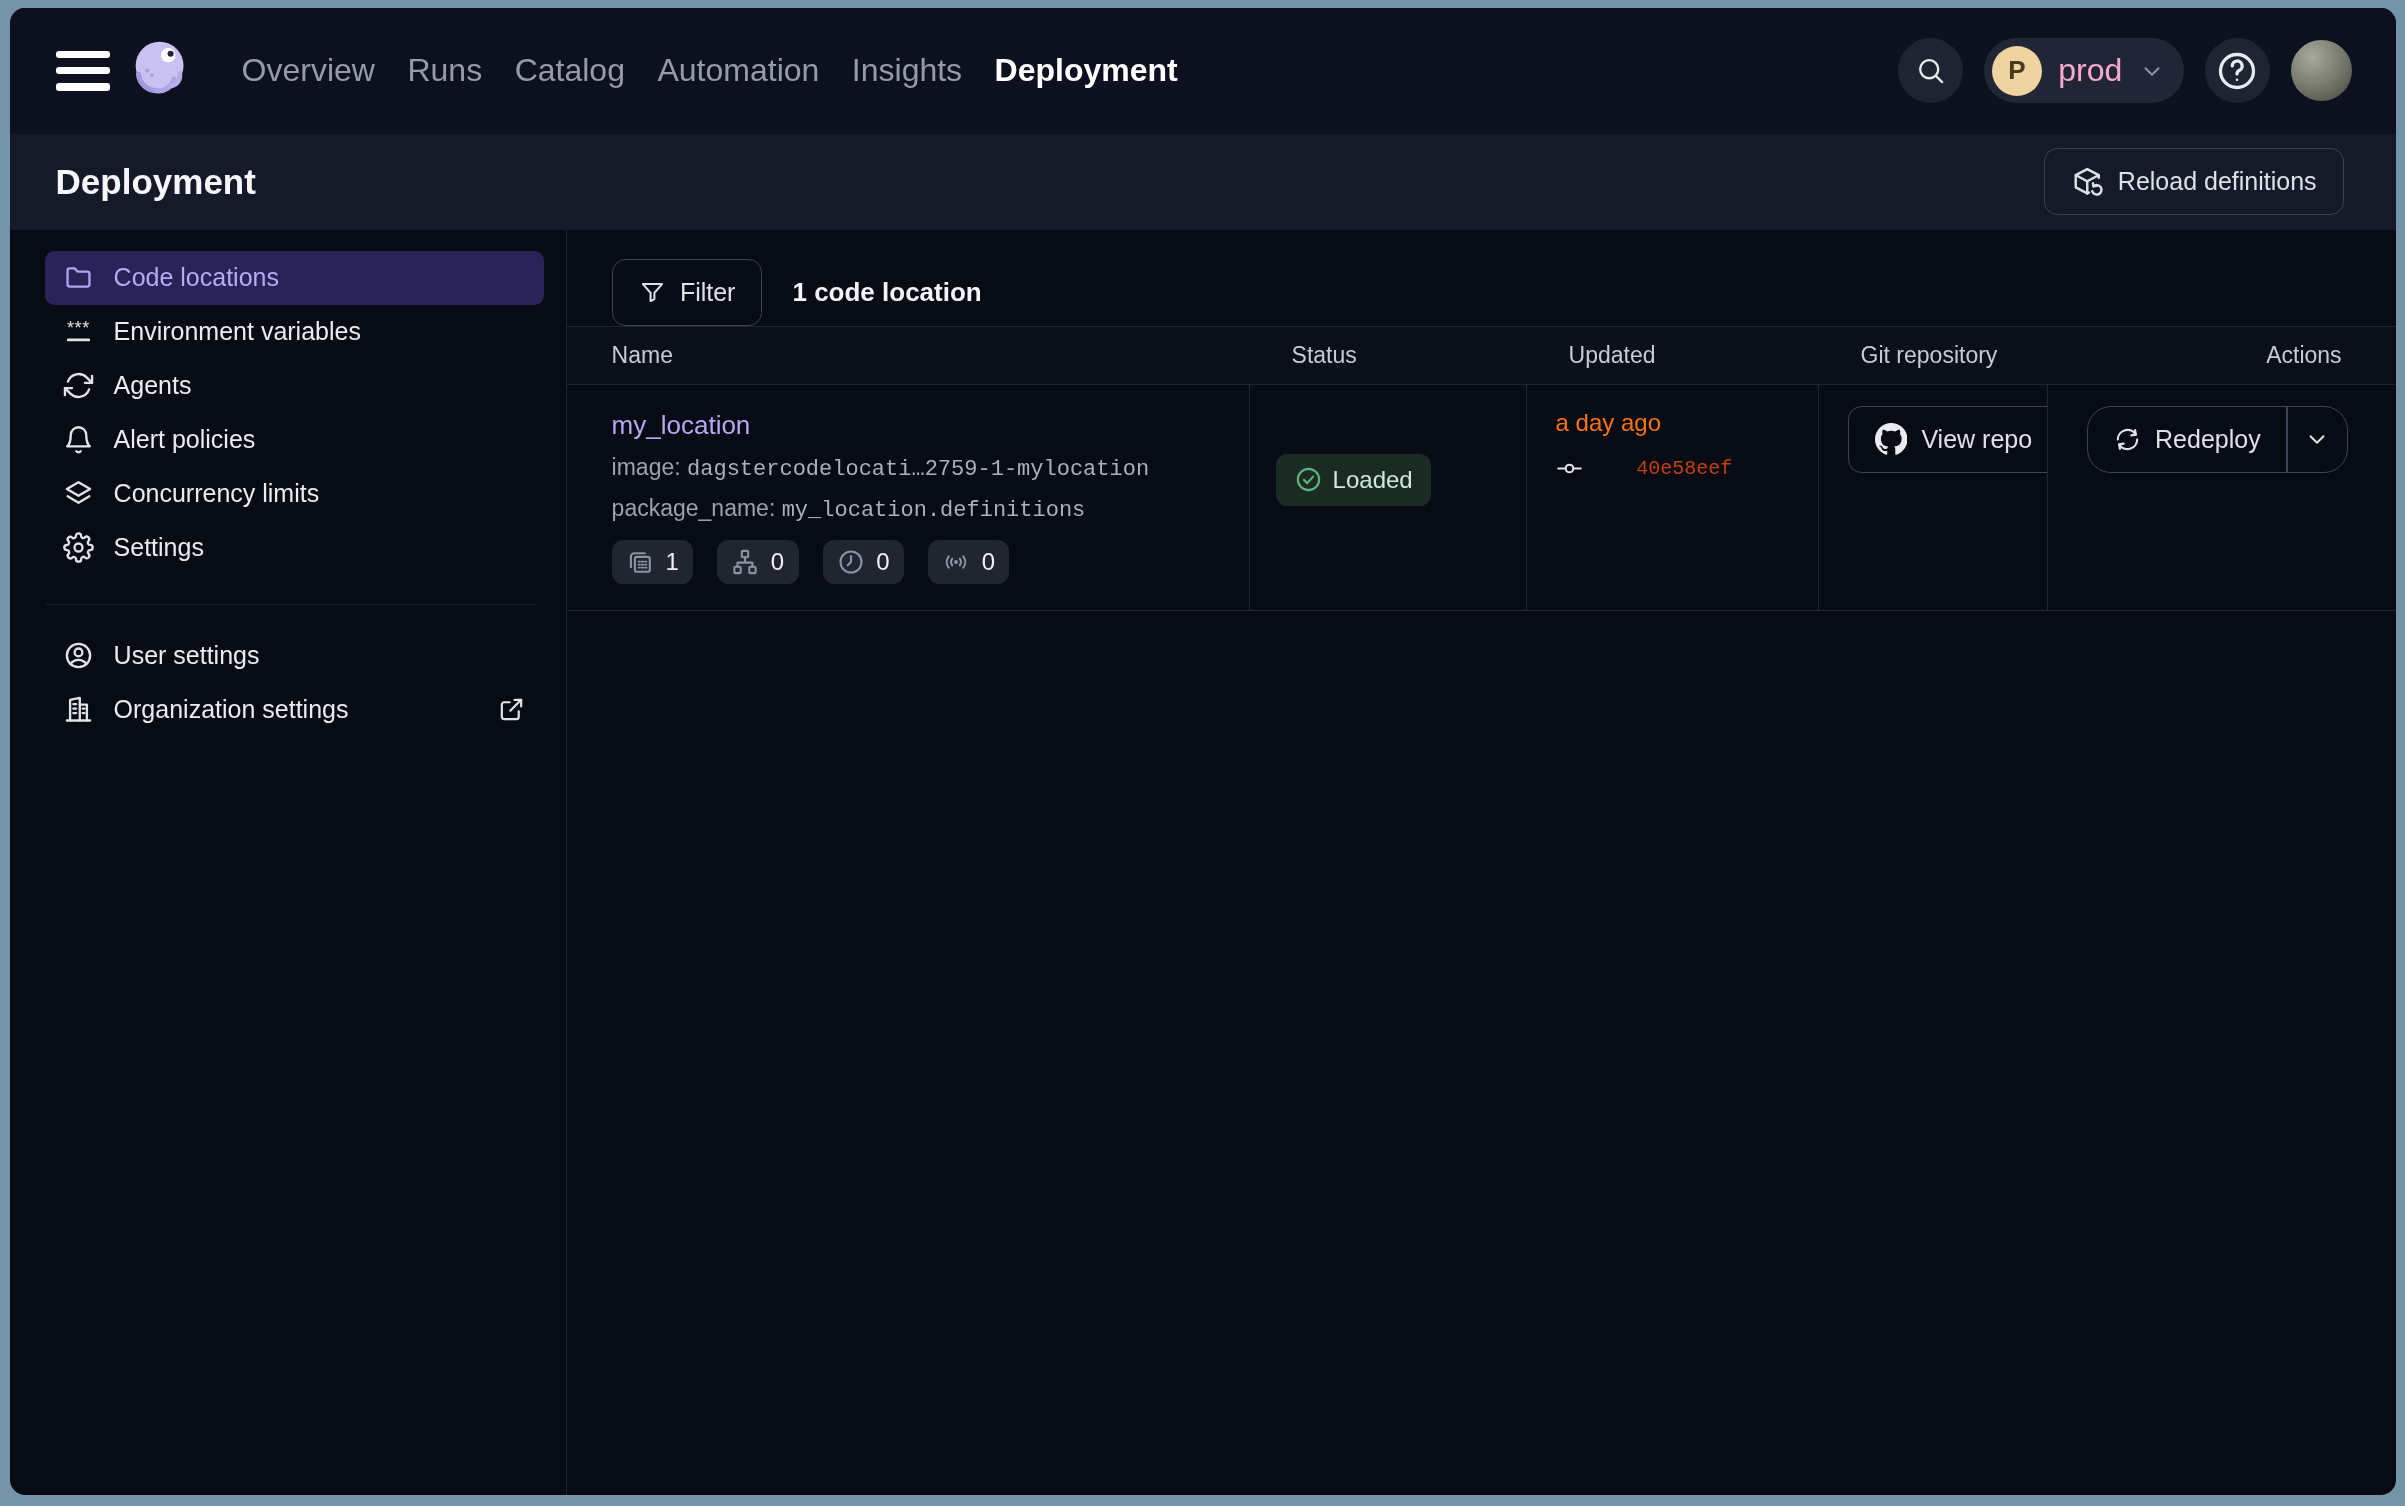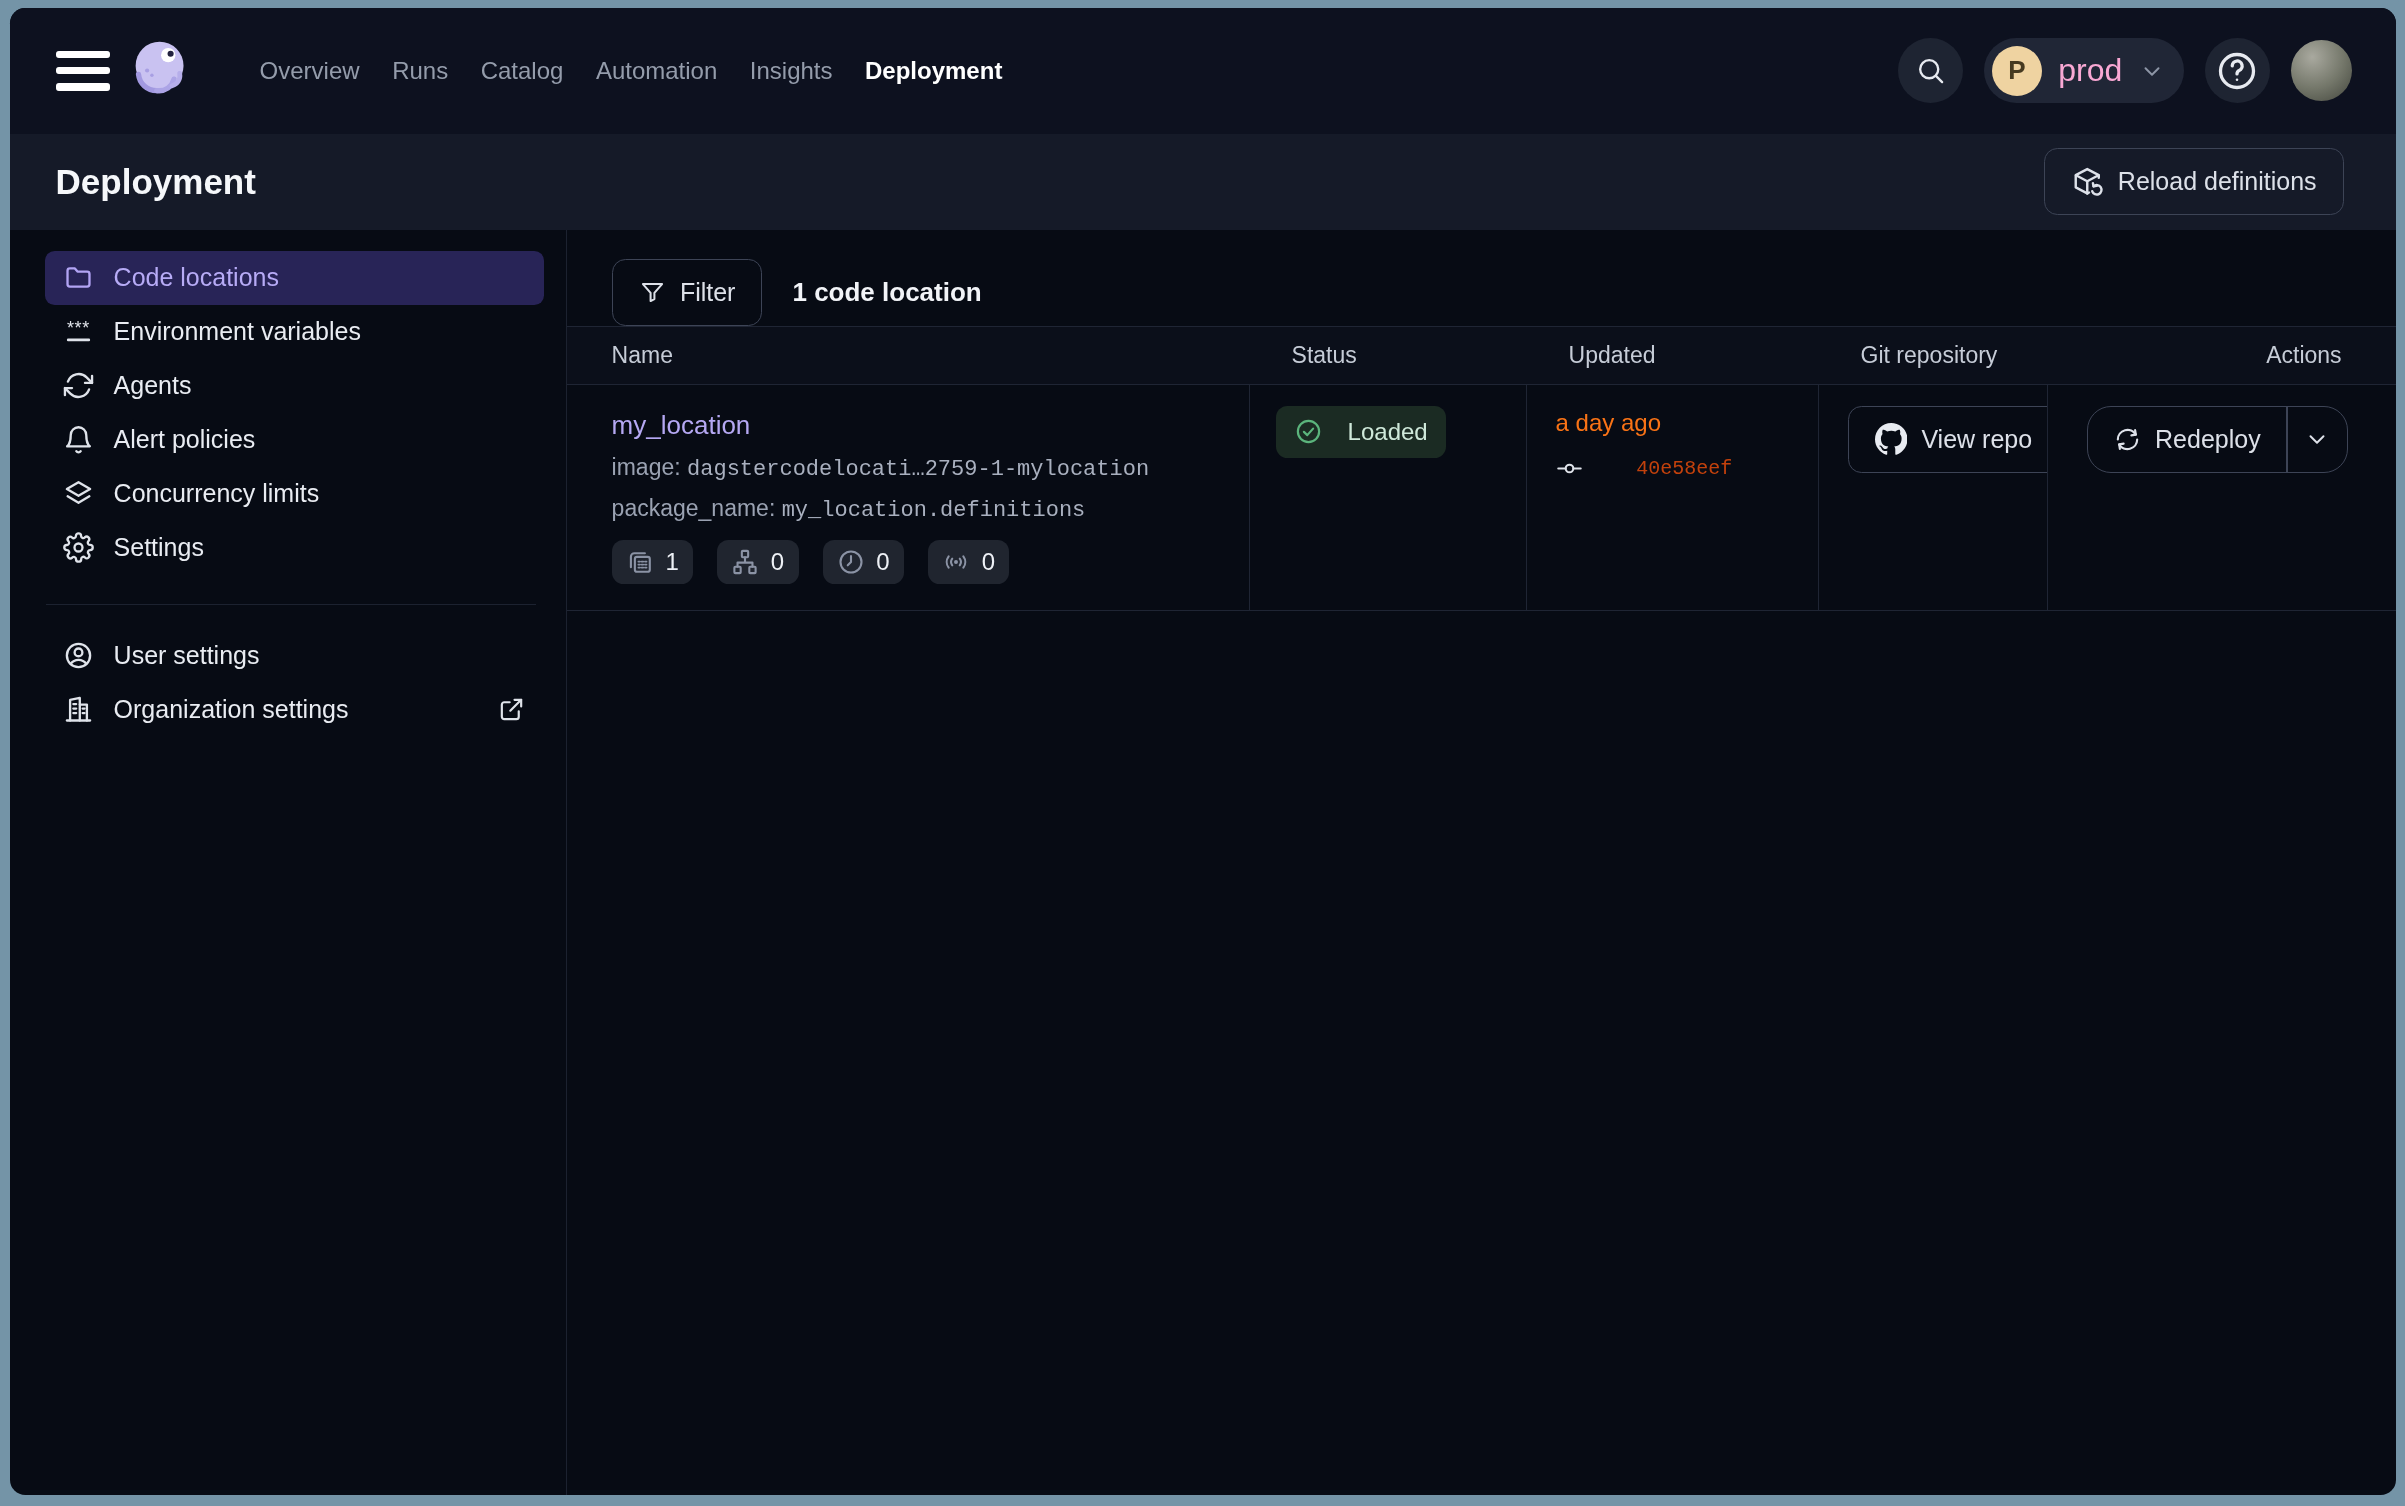--- a/index.html
+++ b/index.html
@@ -21,21 +21,21 @@
   }
 
   
   .topnav {
     flex: none; height: 126px; background: #0d111f;
     display: flex; align-items: center; padding: 0 44px 0 46px;
   }
   .hamburger { width: 54px; display: flex; flex-direction: column; gap: 8.6px; cursor: pointer; }
   .hamburger i { display: block; height: 7.6px; border-radius: 2.9px; background: #ffffff; }
   .logo { width: 69px; height: 69px; margin-left: 17px; flex: none; cursor: pointer; }
-  .nav-links { display: flex; align-items: center; gap: 32.5px; margin-left: 64px; font-size: 24px; }
+  .nav-links { display: flex; align-items: center; gap: 32.5px; margin-left: 46px; font-size: 32px; }
   .nav-link { color: #949cab; cursor: pointer; white-space: nowrap; }
   .nav-link.active { color: #ffffff; font-weight: 700; }
   .nav-right { margin-left: auto; display: flex; align-items: center; gap: 21px; }
   .icon-circle {
     width: 65px; height: 65px; border-radius: 50%; background: #1e2432;
     display: flex; align-items: center; justify-content: center; color: #e7eaf0; cursor: pointer; flex: none;
   }
   .env-pill {
     height: 65px; border-radius: 32.5px; background: #202636; cursor: pointer;
     display: flex; align-items: center; gap: 16.3px; padding: 0 19px 0 7.6px; flex: none;
@@ -108,22 +108,22 @@
   .chip {
     height: 44px; border-radius: 11.5px; background: #20252f;
     display: inline-flex; align-items: center; gap: 11.5px; padding: 0 14.3px;
     color: #eef1f6; font-size: 24px;
   }
   .chip svg { color: #8b93a5; flex: none; }
 
   .td-status { padding: 21px 0 0 26px; }
   .status-chip {
     height: 52px; border-radius: 11.5px; background: #1b2b23;
-    display: inline-flex; align-items: center; gap: 25px; padding: 0 18px;
-    color: #cfe9da; font-size: 24px;
+    display: inline-flex; align-items: center; gap: 10px; padding: 0 18px;
+    color: #cfe9da; font-size: 24px; margin-top: 48px;
   }
   .status-chip svg { color: #5bb47c; flex: none; }
 
   .td-updated { padding: 24px 0 0 29px; }
   .updated-link { color: #f97316; font-size: 24px; cursor: pointer; display: inline-block; }
   .commit-row { margin-top: 18px; display: flex; align-items: center; gap: 9.6px; color: #dfe3ea; }
   .commit-row .mono { font-size: 20px; color: #c2410c; margin-left: 44px; }
 
   .td-git { padding: 21px 0 0 29px; overflow: hidden; }
   .gh-icon path { fill: #e8ebf1; }

